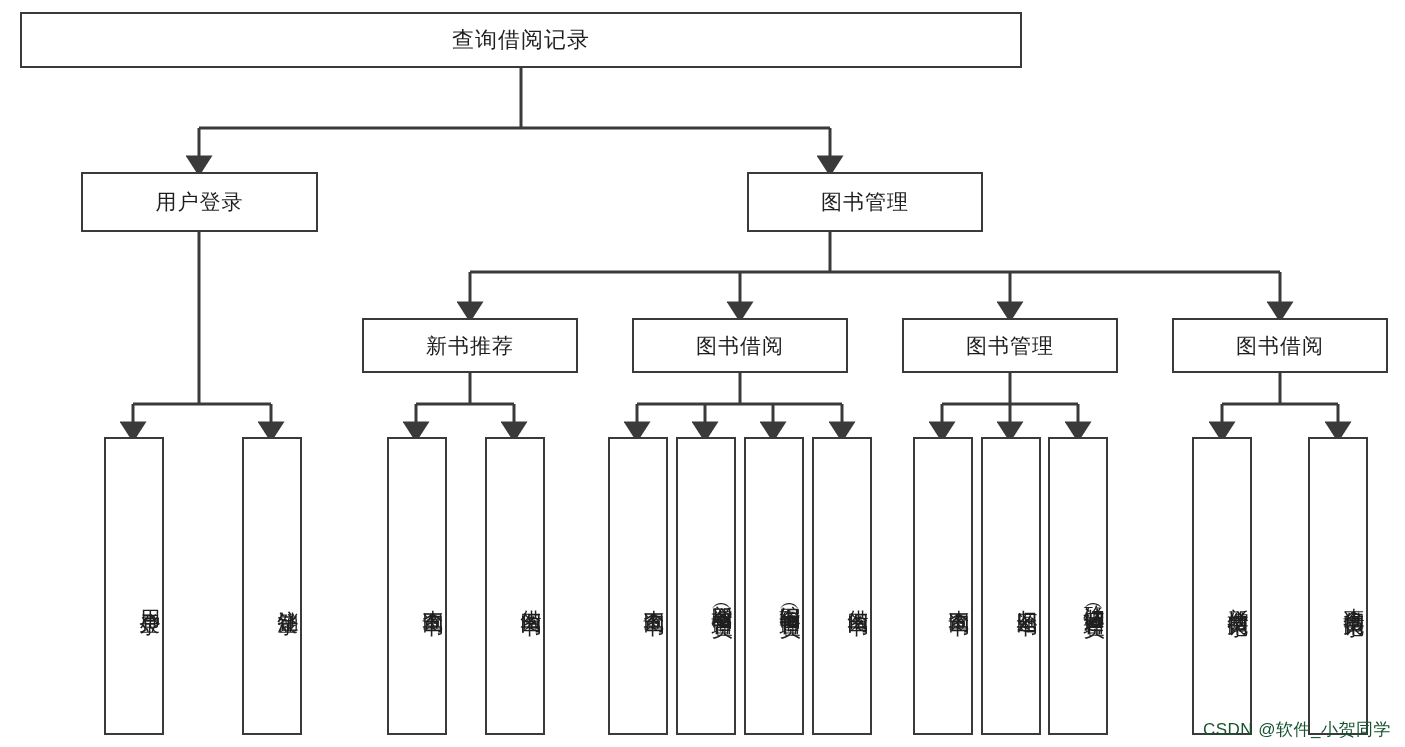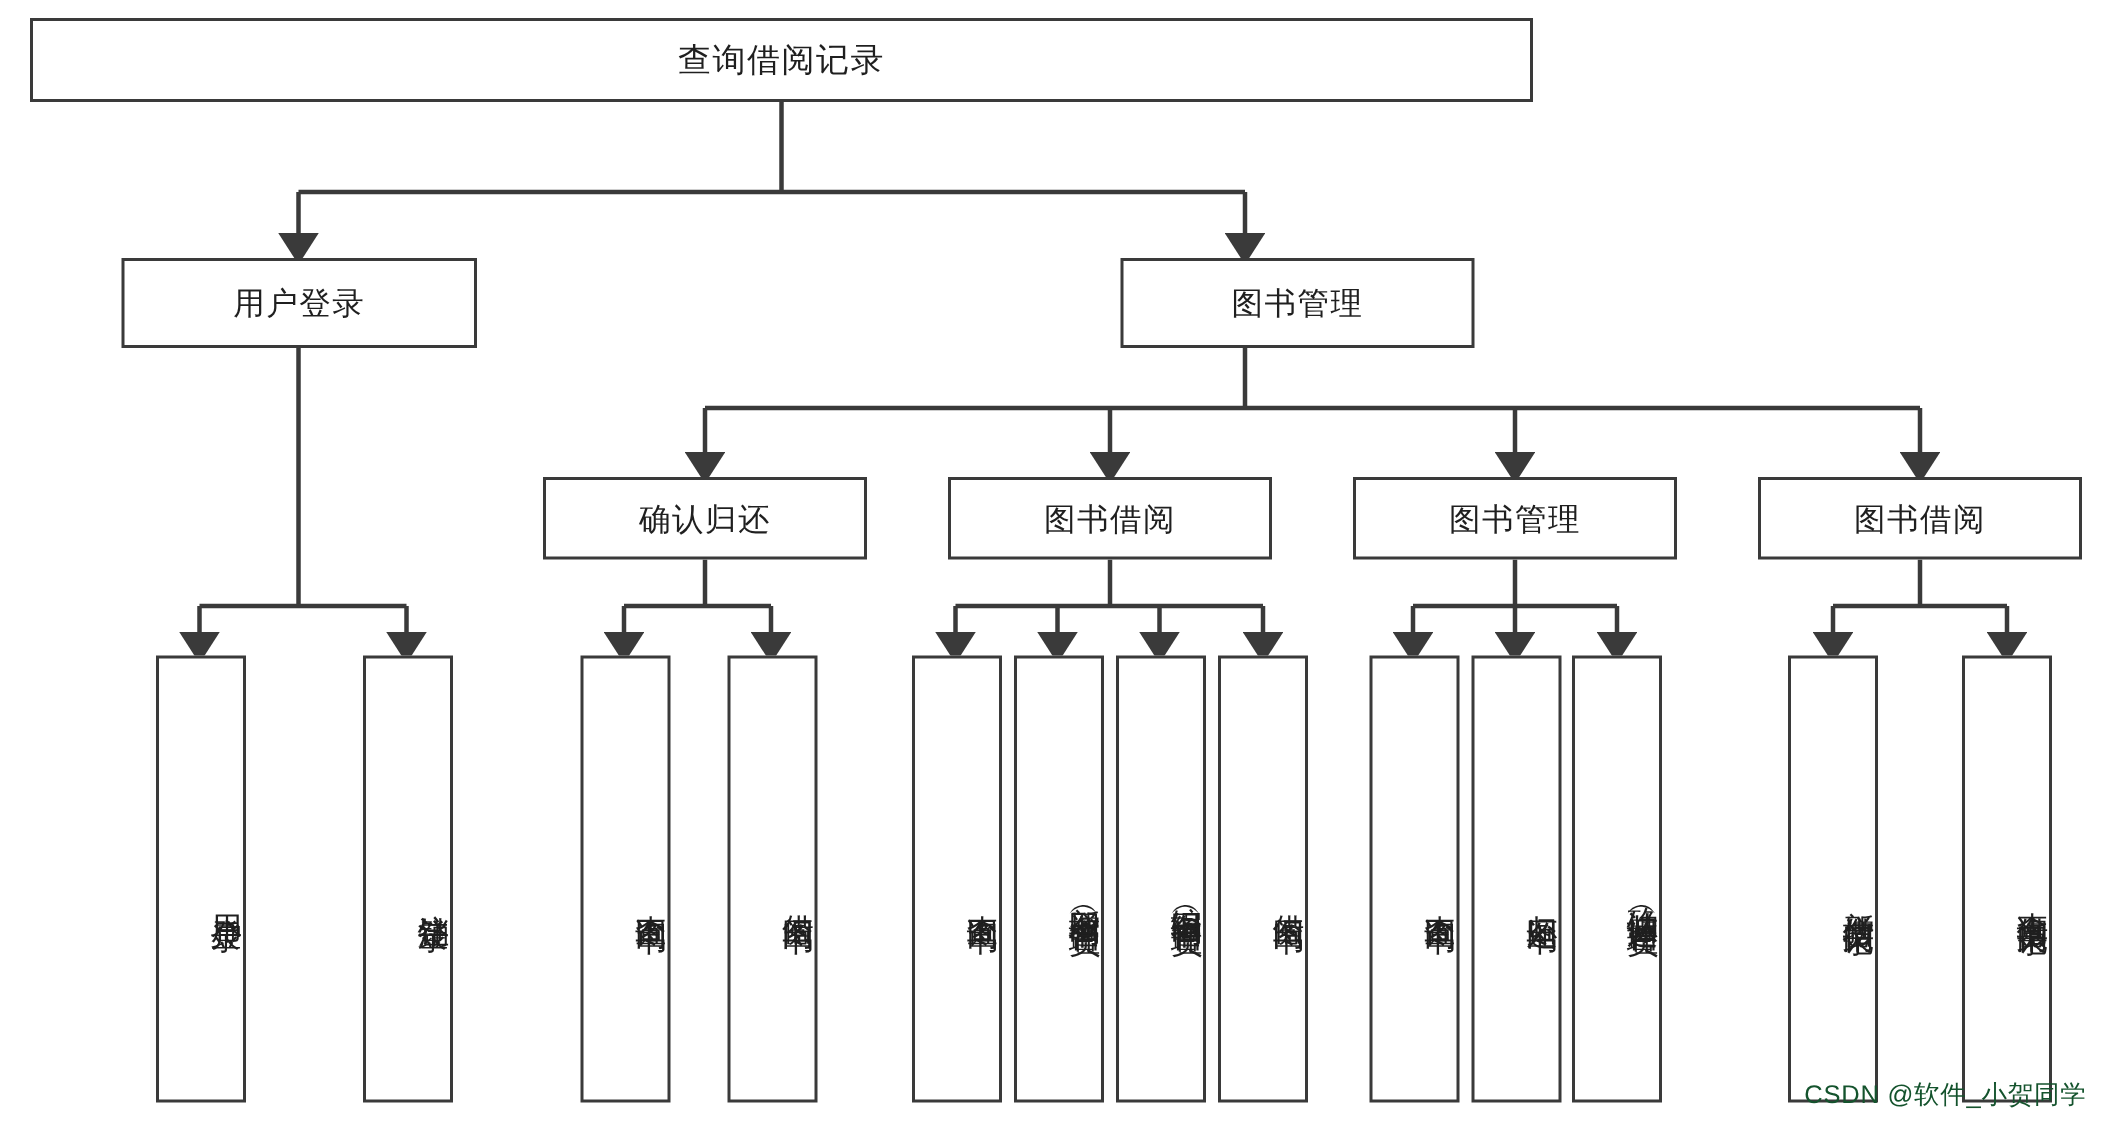--- a/index.html
+++ b/index.html
@@ -134,21 +134,21 @@
   </div>
 
   <div class="node node-h" style="left:81px; top:172px; width:237px; height:60px;">
     <span>用户登录</span>
   </div>
   <div class="node node-h" style="left:747px; top:172px; width:236px; height:60px;">
     <span>图书管理</span>
   </div>
 
   <div class="node node-h" style="left:362px; top:318px; width:216px; height:55px;">
-    <span>确认归还</span>
+    <span>新书推荐</span>
   </div>
   <div class="node node-h" style="left:632px; top:318px; width:216px; height:55px;">
     <span>图书借阅</span>
   </div>
   <div class="node node-h" style="left:902px; top:318px; width:216px; height:55px;">
     <span>图书管理</span>
   </div>
   <div class="node node-h" style="left:1172px; top:318px; width:216px; height:55px;">
     <span>图书借阅</span>
   </div>

